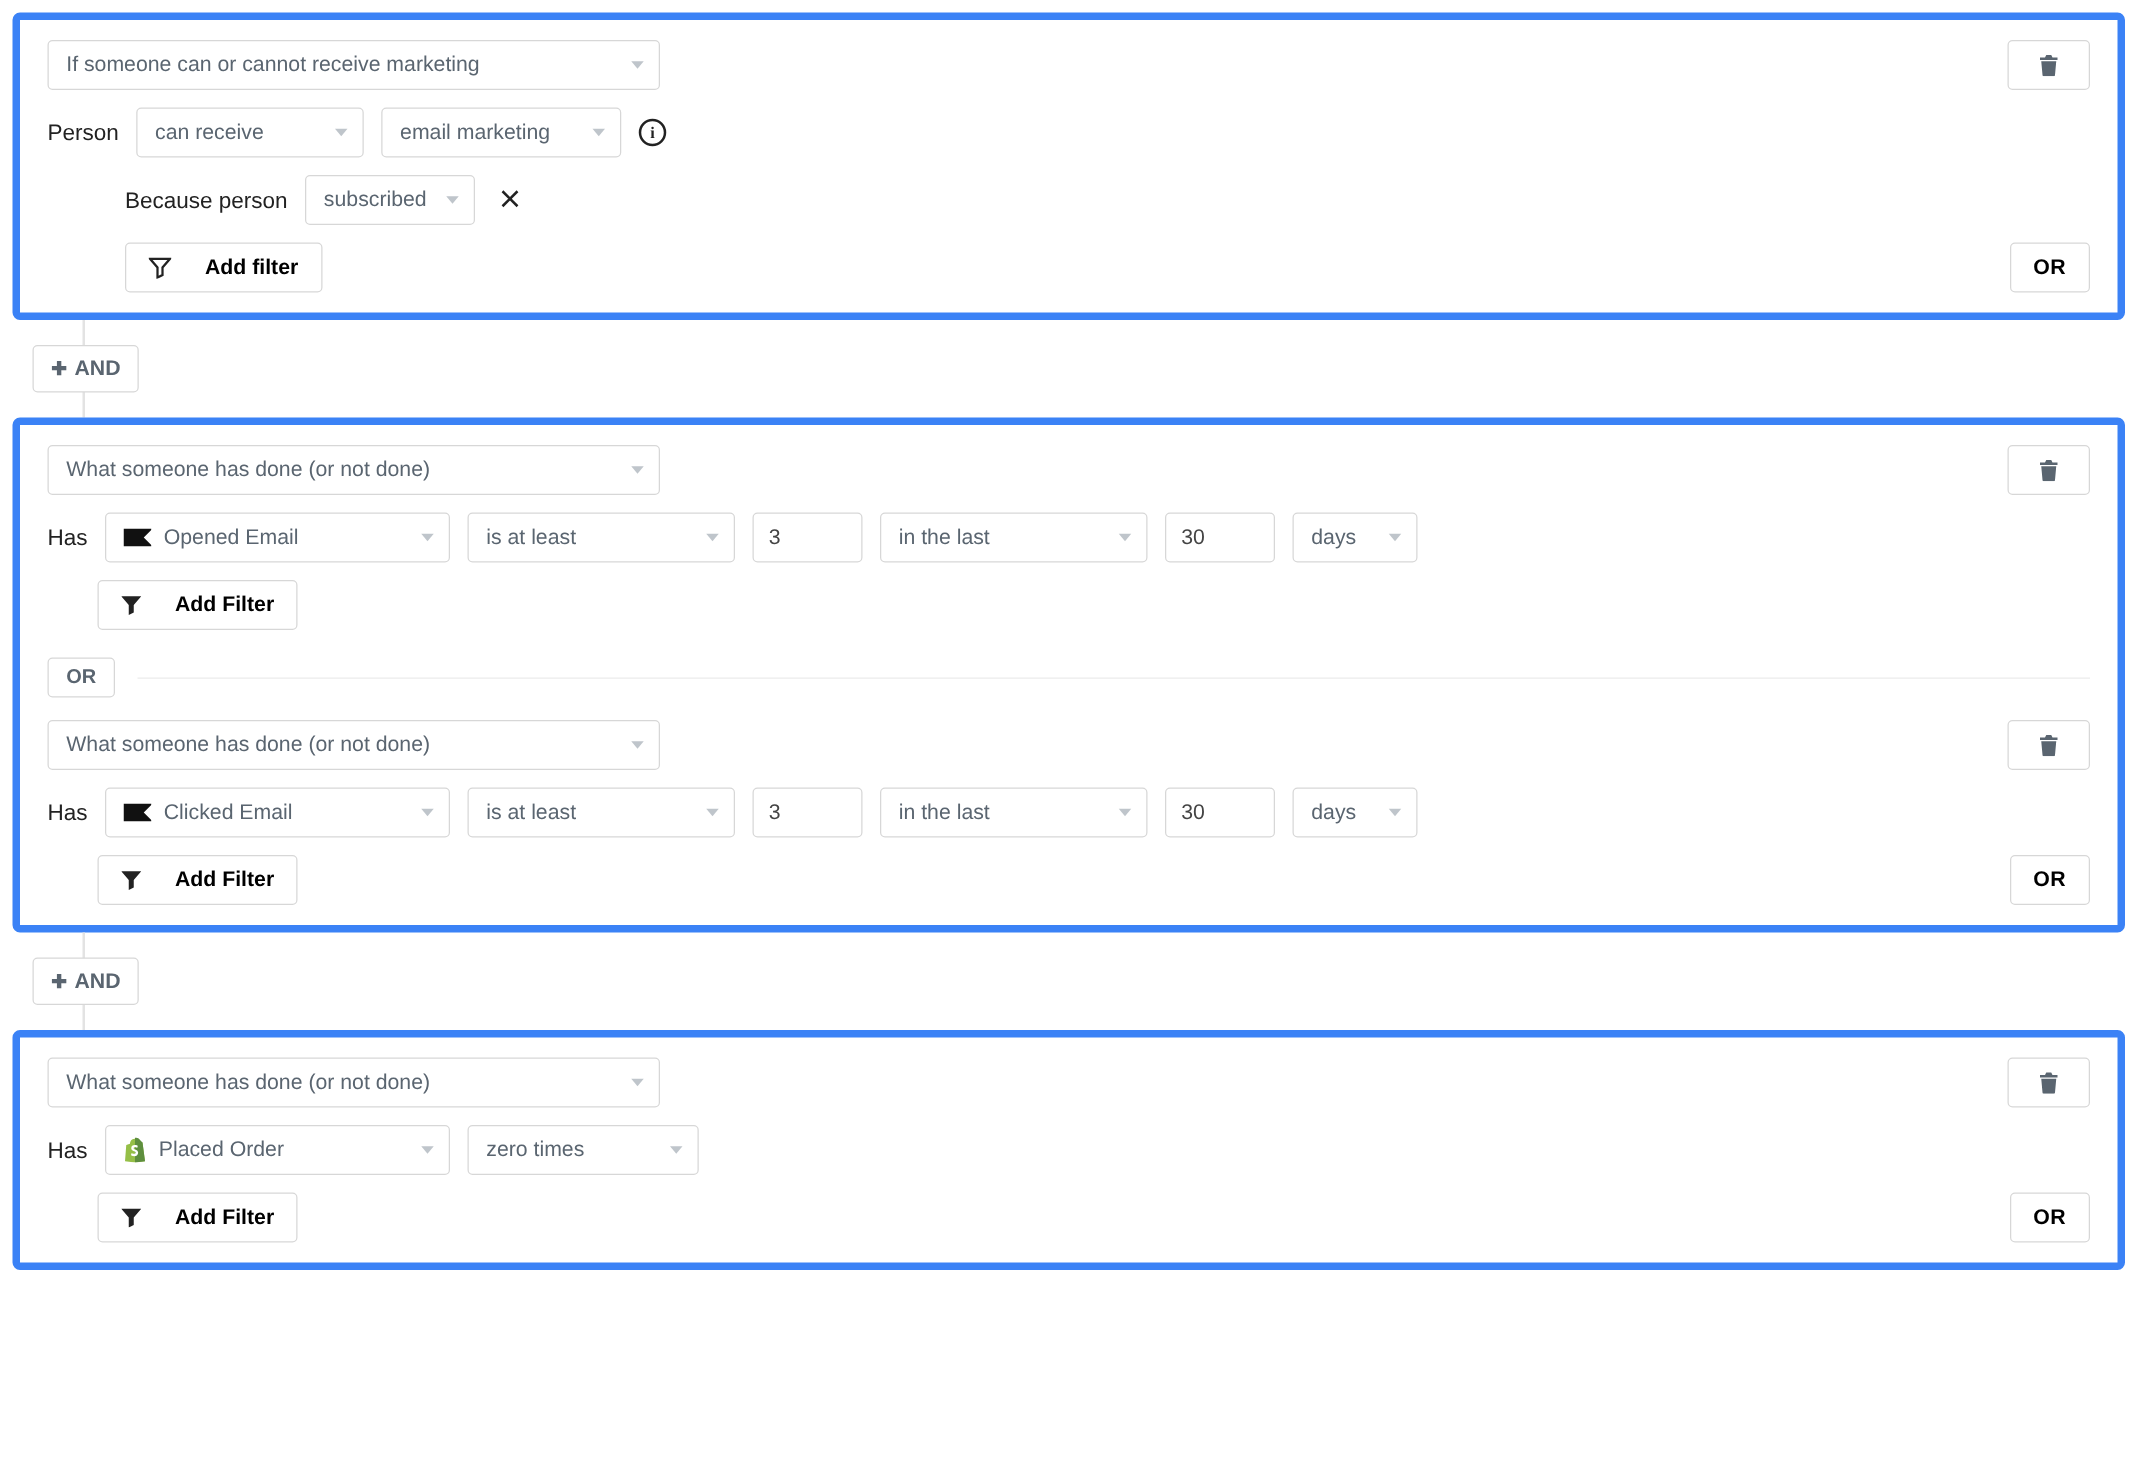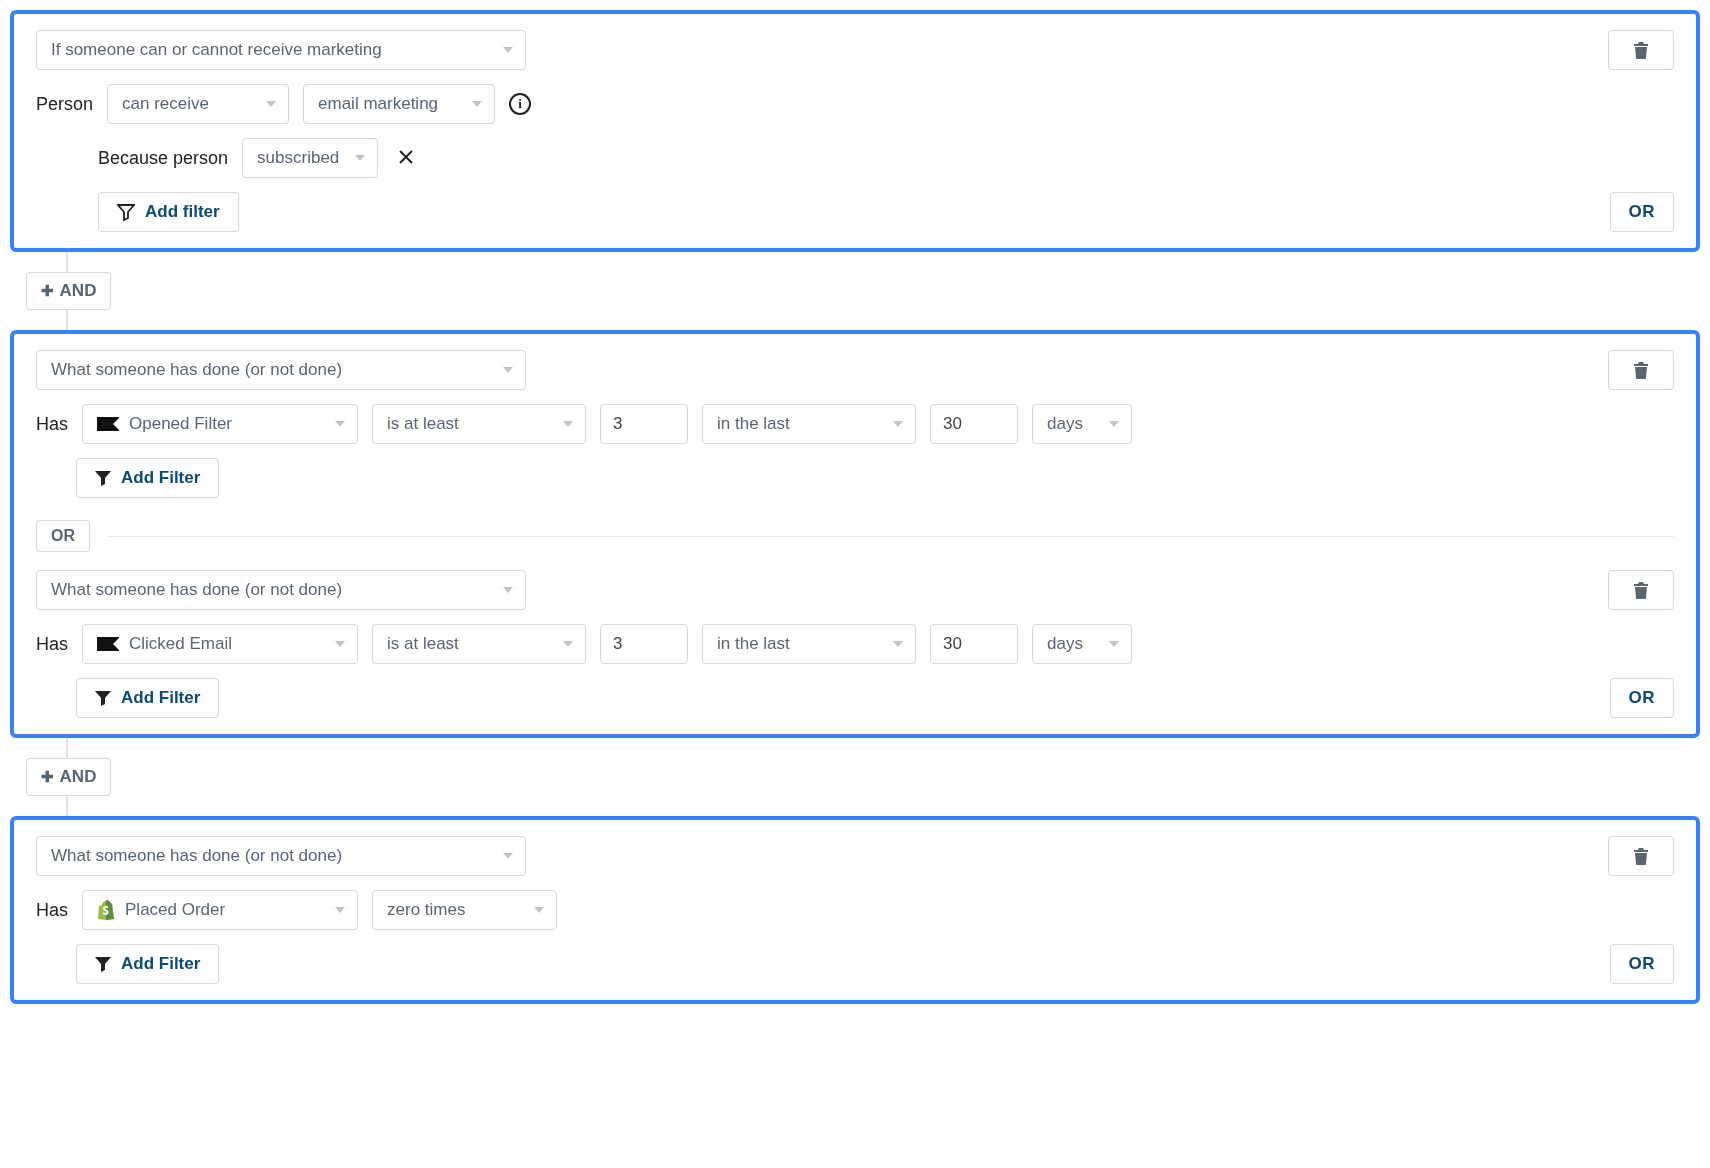--- a/index.html
+++ b/index.html
@@ -5,21 +5,21 @@
   * { box-sizing: border-box; }
   body {
     margin: 0;
     padding: 10px 10px 20px 10px;
     font-family: -apple-system, BlinkMacSystemFont, "Segoe UI", Helvetica, Arial, sans-serif;
     font-size: 18px;
     color: #222;
     background: #fff;
   }
   .group {
-    border: 4px solid #3b82f6;
+    border: 6px solid #3b82f6;
     border-radius: 6px;
     padding: 16px 22px 16px 22px;
     margin-bottom: 0;
     position: relative;
     background: #fff;
   }
   .and-wrap {
     margin: 0 0 0 42px;
     position: relative;
     height: 78px;
@@ -101,24 +101,24 @@
     background: transparent;
   }
   .btn {
     border: 1px solid #d7d7d7;
     border-radius: 4px;
     background: #fff;
     height: 40px;
     padding: 0 18px;
     display: inline-flex;
     align-items: center;
-    gap: 10px;
+    gap: 27px;
     font-size: 17px;
     font-weight: 600;
-    color: #0c4a6e;
+    color: #000000;
     cursor: pointer;
   }
   .btn.or-btn { font-weight: 800; letter-spacing: 0.5px; }
   .iconbtn {
     border: 1px solid #d7d7d7;
     border-radius: 4px;
     background: #fff;
     width: 66px;
     height: 40px;
     display: inline-flex;
@@ -283,21 +283,21 @@
         </svg>
     </div>
   </div>
 
   <div class="row" style="margin-top:14px;">
     <span class="lbl">Has</span>
     <div class="sel" style="width:276px;">
       <span class="ico">
           <span class="klav-flag"></span>
         </span>
-      <span class="txt">Opened Filter</span>
+      <span class="txt">Opened Email</span>
       <span class="caret"></span>
     </div>
     <div class="sel" style="width:214px;">
       <span class="txt">is at least</span>
       <span class="caret"></span>
     </div>
     <div class="numin" style="width:88px;">
       <input value="3" style="">
     </div>
     <div class="sel" style="width:214px;">

